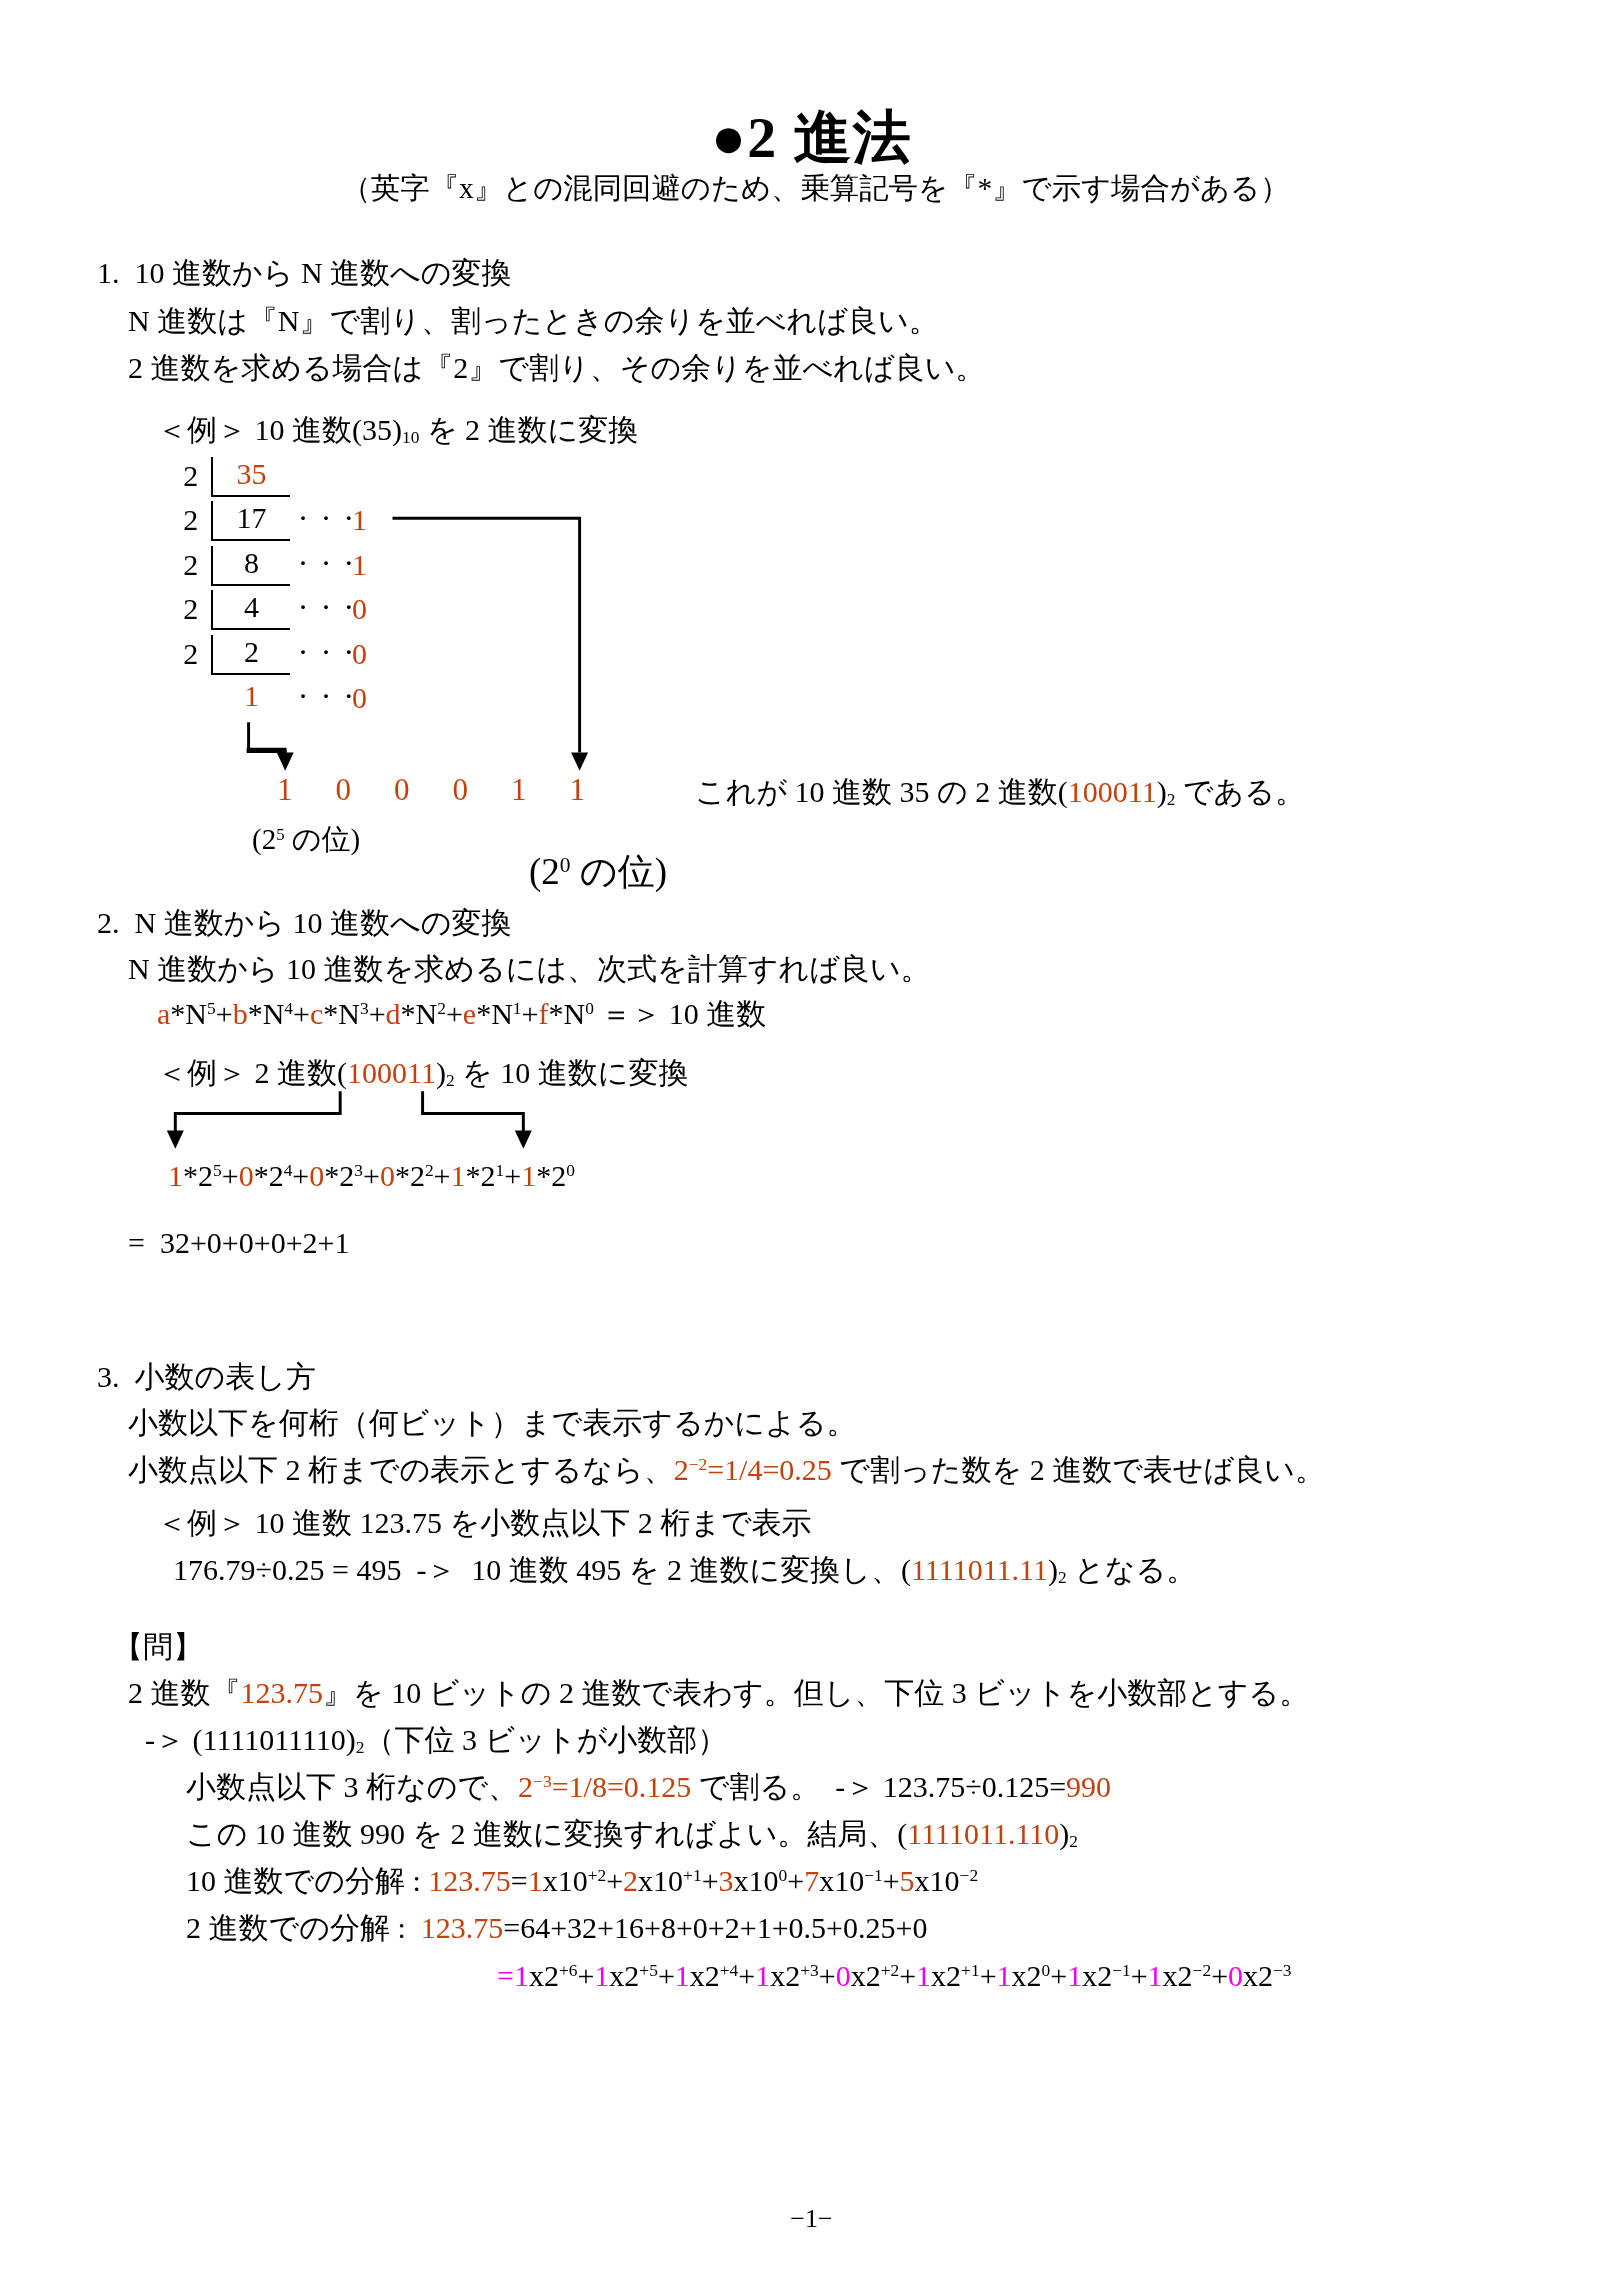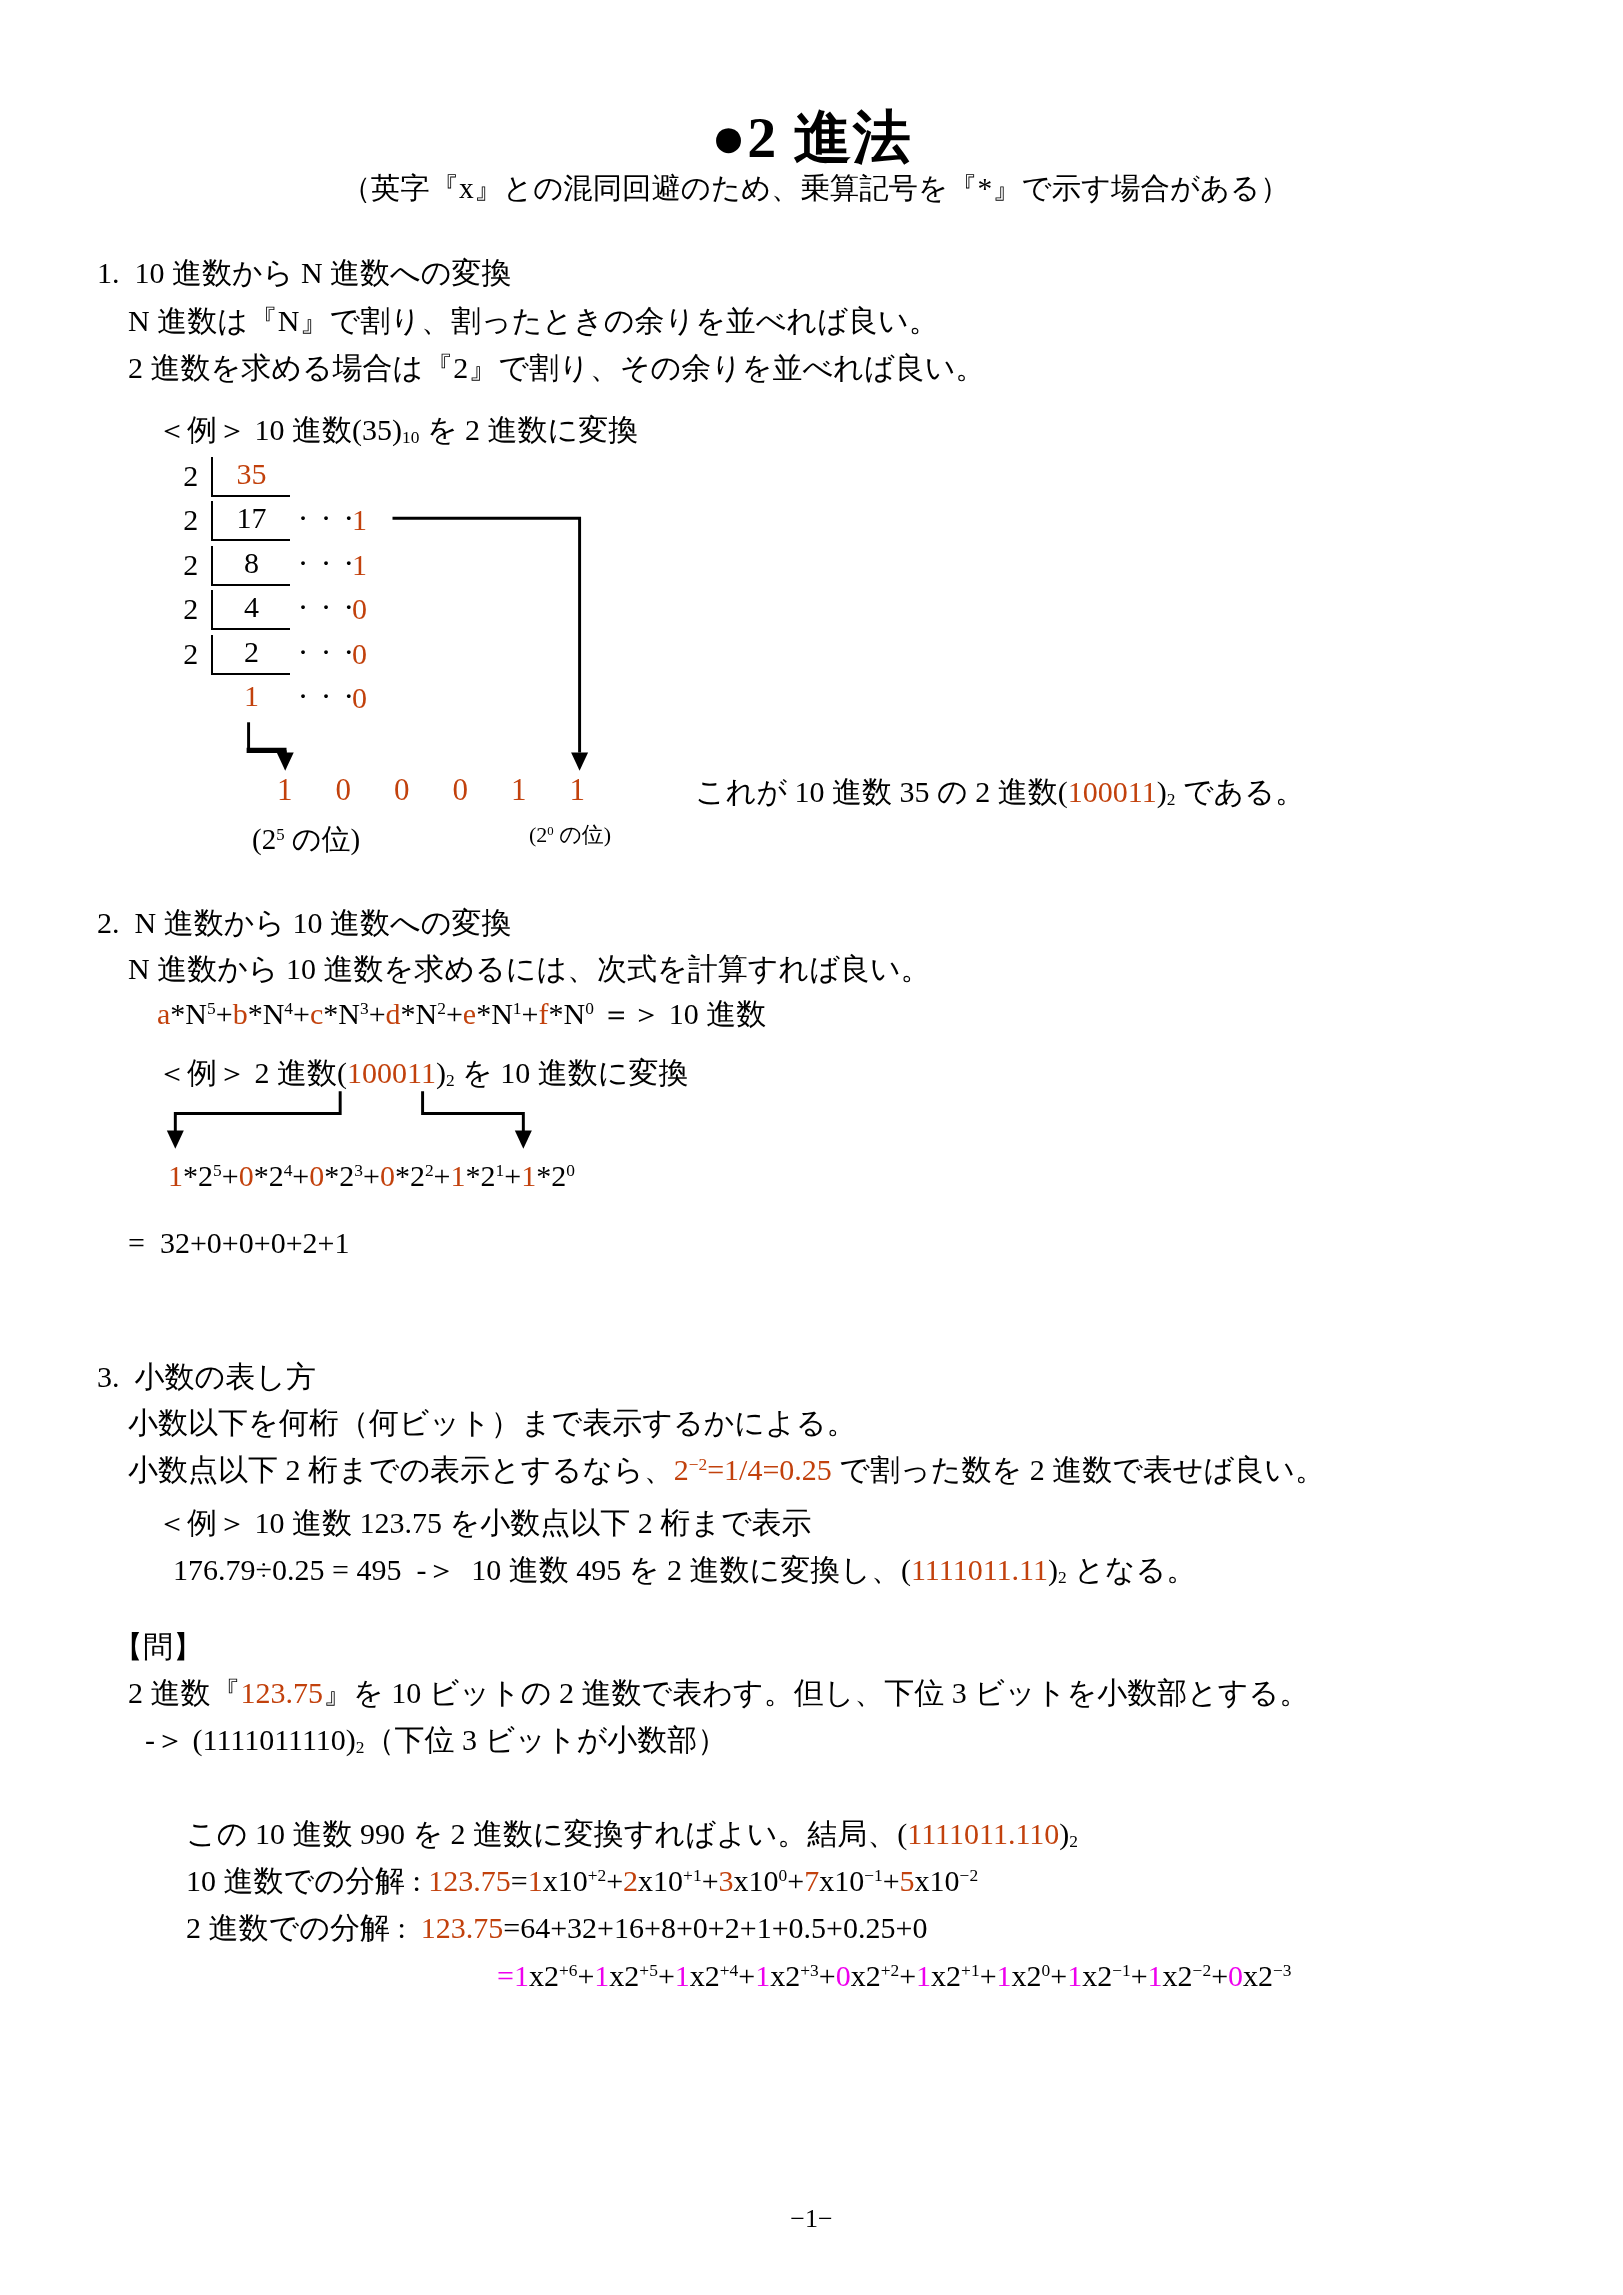--- a/index.html
+++ b/index.html
@@ -80,38 +80,39 @@
   <div class="digits c-blue">
     <span>1</span>
     <span>0</span>
     <span>0</span>
     <span>0</span>
     <span>1</span>
     <span>1</span>
   </div>
   <div class="line" style="left:695px;top:773px"><span>これが 10 進数 35 の 2 進数(</span><span class="c-blue">100011</span><span>)</span><sub>2</sub><span> である。</span></div>
   <div class="line" style="left:252px;top:821px;font-size:29px"><span>(2</span><sup>5</sup><span> の位)</span></div>
-  <div class="line" style="left:529px;top:821px;font-size:22px"><span>(2</span><sup>0</sup><span> の位)</span></div>
+  <div class="line" style="left:529px;top:849px;font-size:37px"><span>(2</span><sup>0</sup><span> の位)</span></div>
 
   <div class="line" style="left:97px;top:904px">2.  N 進数から 10 進数への変換</div>
   <div class="line" style="left:128px;top:950px">N 進数から 10 進数を求めるには、次式を計算すれば良い。</div>
   <div class="line" style="left:157px;top:995px"><span class="c-blue">a</span><span>*N</span><sup>5</sup><span>+</span><span class="c-blue">b</span><span>*N</span><sup>4</sup><span>+</span><span class="c-blue">c</span><span>*N</span><sup>3</sup><span>+</span><span class="c-blue">d</span><span>*N</span><sup>2</sup><span>+</span><span class="c-blue">e</span><span>*N</span><sup>1</sup><span>+</span><span class="c-blue">f</span><span>*N</span><sup>0</sup><span> ＝＞ 10 進数</span></div>
   <div class="line" style="left:157px;top:1054px"><span>＜例＞ 2 進数(</span><span class="c-blue">100011</span><span>)</span><sub>2</sub><span> を 10 進数に変換</span></div>
   <div class="line" style="left:168px;top:1157px"><span class="c-blue">1</span><span>*2</span><sup>5</sup><span>+</span><span class="c-blue">0</span><span>*2</span><sup>4</sup><span>+</span><span class="c-blue">0</span><span>*2</span><sup>3</sup><span>+</span><span class="c-blue">0</span><span>*2</span><sup>2</sup><span>+</span><span class="c-blue">1</span><span>*2</span><sup>1</sup><span>+</span><span class="c-blue">1</span><span>*2</span><sup>0</sup></div>
   <div class="line" style="left:128px;top:1224px">=  32+0+0+0+2+1</div>
 
   <div class="line" style="left:97px;top:1358px">3.  小数の表し方</div>
   <div class="line" style="left:128px;top:1404px">小数以下を何桁（何ビット）まで表示するかによる。</div>
   <div class="line" style="left:128px;top:1451px"><span>小数点以下 2 桁までの表示とするなら、</span><span class="c-blue">2</span><sup class="c-blue">−2</sup><span class="c-blue">=1/4=0.25</span><span> で割った数を 2 進数で表せば良い。</span></div>
   <div class="line" style="left:157px;top:1504px">＜例＞ 10 進数 123.75 を小数点以下 2 桁まで表示</div>
   <div class="line" style="left:173px;top:1551px"><span>176.79÷0.25 = 495  -＞  10 進数 495 を 2 進数に変換し、(</span><span class="c-blue">1111011.11</span><span>)</span><sub>2</sub><span> となる。</span></div>
 
   <div class="line" style="left:113px;top:1628px">【問】</div>
   <div class="line" style="left:128px;top:1674px"><span>2 進数『</span><span class="c-blue">123.75</span><span>』を 10 ビットの 2 進数で表わす。但し、下位 3 ビットを小数部とする。</span></div>
   <div class="line" style="left:145px;top:1721px"><span>-＞ </span><span class="c-red">(1111011110)</span><sub class="c-red">2</sub><span>（下位 3 ビットが小数部）</span></div>
+  <div class="line" style="left:186px;top:1768px"><span>小数点以下 3 桁なので、</span><span class="c-blue">2</span><sup class="c-blue">−3</sup><span class="c-blue">=1/8=0.125</span><span> で割る。  -＞ 123.75÷0.125=</span><span class="c-blue">990</span></div>
   <div class="line" style="left:186px;top:1815px"><span>この 10 進数 990 を 2 進数に変換すればよい。結局、(</span><span class="c-blue">1111011.110</span><span>)</span><sub>2</sub></div>
   <div class="line" style="left:186px;top:1862px"><span>10 進数での分解 : </span><span class="c-blue">123.75</span><span>=</span><span class="c-blue">1</span><span>x10</span><sup>+2</sup><span>+</span><span class="c-blue">2</span><span>x10</span><sup>+1</sup><span>+</span><span class="c-blue">3</span><span>x10</span><sup>0</sup><span>+</span><span class="c-blue">7</span><span>x10</span><sup>−1</sup><span>+</span><span class="c-blue">5</span><span>x10</span><sup>−2</sup></div>
   <div class="line" style="left:186px;top:1909px"><span>2 進数での分解 :  </span><span class="c-blue">123.75</span><span>=64+32+16+8+0+2+1+0.5+0.25+0</span></div>
   <div class="line" style="left:497px;top:1957px"><span class="c-magenta">=</span><span class="c-magenta">1</span><span>x2</span><sup>+6</sup><span>+</span><span class="c-magenta">1</span><span>x2</span><sup>+5</sup><span>+</span><span class="c-magenta">1</span><span>x2</span><sup>+4</sup><span>+</span><span class="c-magenta">1</span><span>x2</span><sup>+3</sup><span>+</span><span class="c-magenta">0</span><span>x2</span><sup>+2</sup><span>+</span><span class="c-magenta">1</span><span>x2</span><sup>+1</sup><span>+</span><span class="c-magenta">1</span><span>x2</span><sup>0</sup><span>+</span><span class="c-magenta">1</span><span>x2</span><sup>−1</sup><span>+</span><span class="c-magenta">1</span><span>x2</span><sup>−2</sup><span>+</span><span class="c-magenta">0</span><span>x2</span><sup>−3</sup></div>
 
   <div class="pagenum">−1−</div>
 
   <svg class="overlay" width="1623" height="2295" viewBox="0 0 2481 3508">
 
     <path d="M600,792 H886 V1150" fill="none" stroke="#000" stroke-width="4.5"></path>

